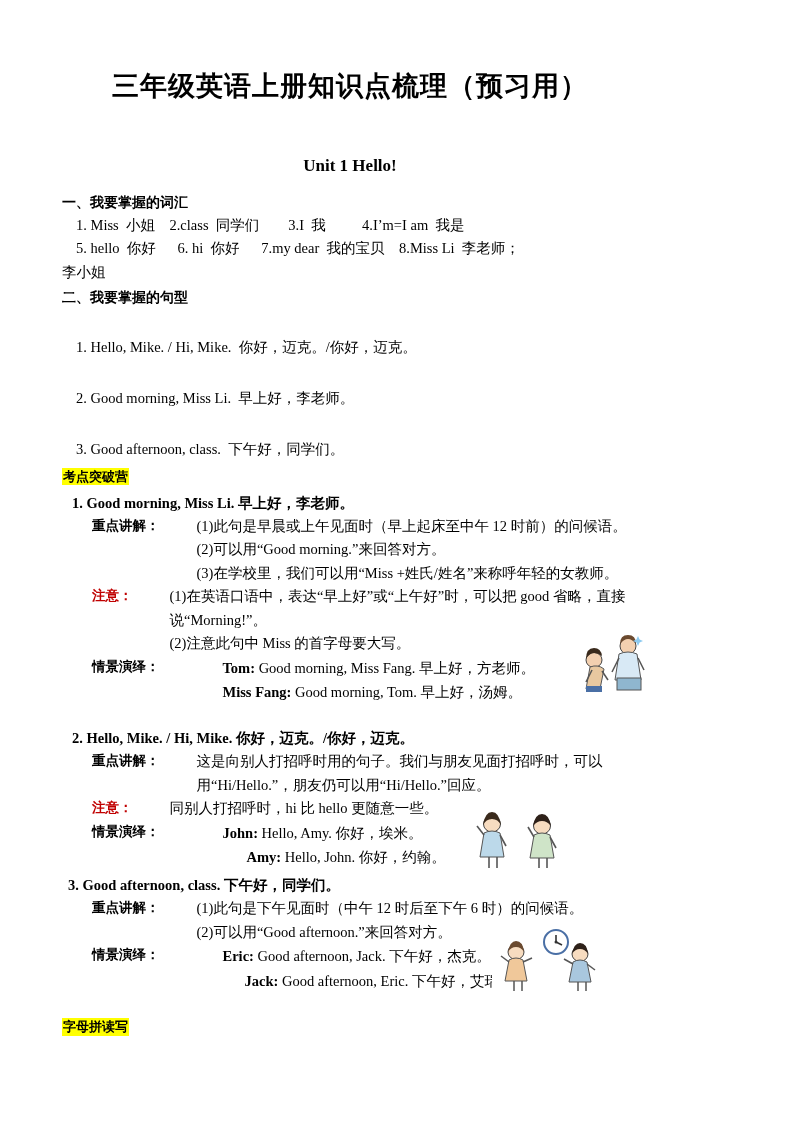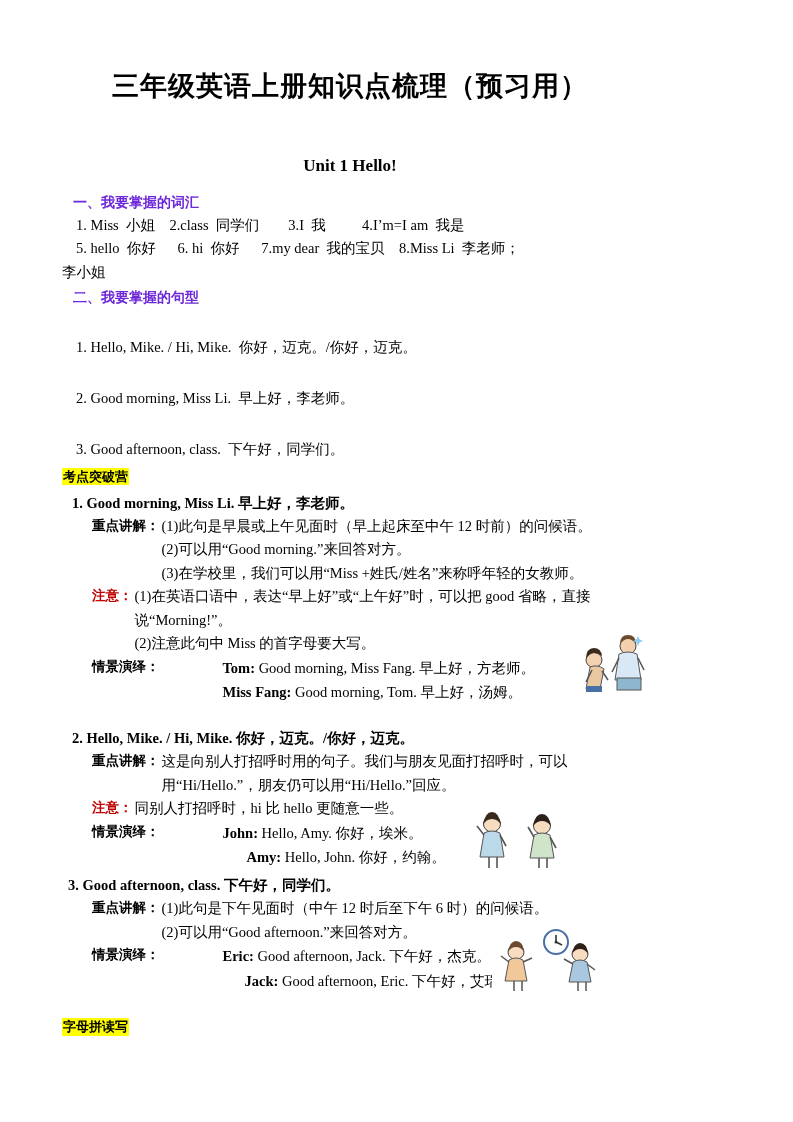--- a/index.html
+++ b/index.html
@@ -45,26 +45,26 @@
     font-weight: bold;
     font-size: 13px;
     display: inline-block;
     padding: 0 1px;
     line-height: 1.32;
   }
   .sec-head-row {
     margin: 4px 0 2px 0;
   }
   .blue-head {
-    color: #6d28d9;
+    color: #000000;
     font-family: "DejaVu Sans", sans-serif;
     font-weight: bold;
     font-size: 14px;
     line-height: 1.5;
-    margin: 3px 0 1px 11px;
+    margin: 3px 0 1px 0;
   }
   .line {
     font-size: 14.5px;
     line-height: 1.58;
     margin: 0;
     white-space: pre-wrap;
   }
   .indent1 { padding-left: 14px; margin-top: 28px; }
   .vocab-row {
     font-size: 14.5px;
@@ -77,20 +77,21 @@
     font-weight: bold;
     line-height: 1.6;
     padding-left: 10px;
     margin-top: 7px;
   }
   .expl-block {
     display: flex;
     font-size: 14.5px;
     line-height: 1.62;
     padding-left: 30px;
+    gap: 35px;
   }
   .expl-label {
     flex: 0 0 auto;
     font-family: "DejaVu Sans", sans-serif;
     font-weight: bold;
     font-size: 13.5px;
     white-space: nowrap;
     padding-right: 2px;
   }
   .expl-label.note {

